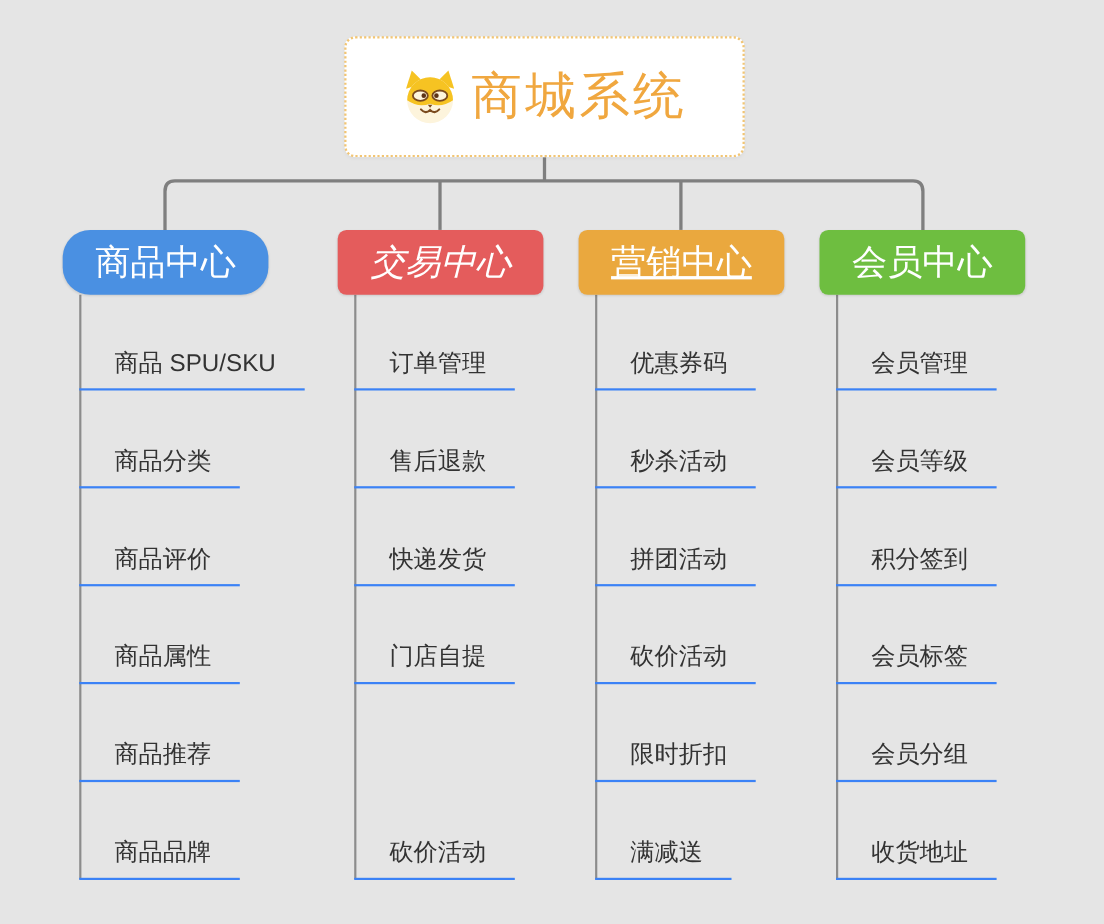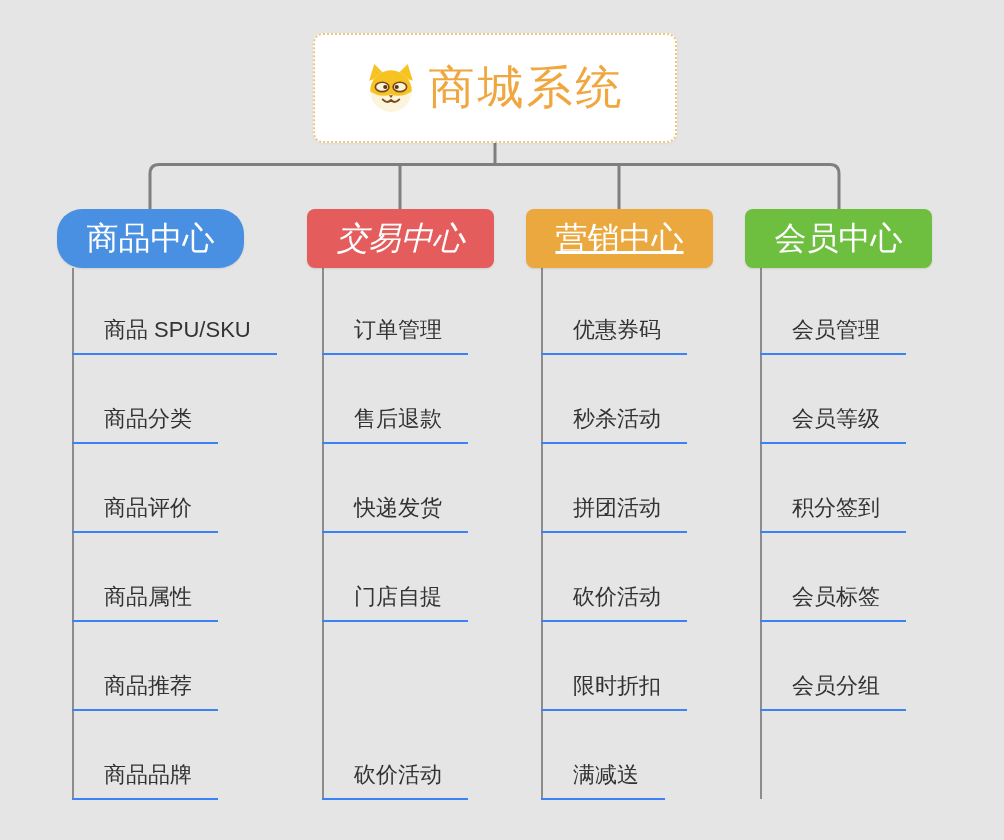--- a/index.html
+++ b/index.html
@@ -91,14 +91,15 @@
   <div class="leaf" style="left:541px;top:584px">砍价活动</div>
   <div class="leaf" style="left:541px;top:673px">限时折扣</div>
   <div class="leaf" style="left:541px;top:762px">满减送</div>
 
   <div class="cat" style="left: 745px; background-color: rgb(110, 190, 64);">会员中心</div>
   <div class="leaf" style="left:760px;top:406px">会员等级</div>
   <div class="leaf" style="left:760px;top:317px">会员管理</div>
   <div class="leaf" style="left:760px;top:495px">积分签到</div>
   <div class="leaf" style="left:760px;top:584px">会员标签</div>
   <div class="leaf" style="left:760px;top:673px">会员分组</div>
+  <div class="leaf" style="left:760px;top:762px">收货地址</div>
 
 </div>
 
 </body></html>

